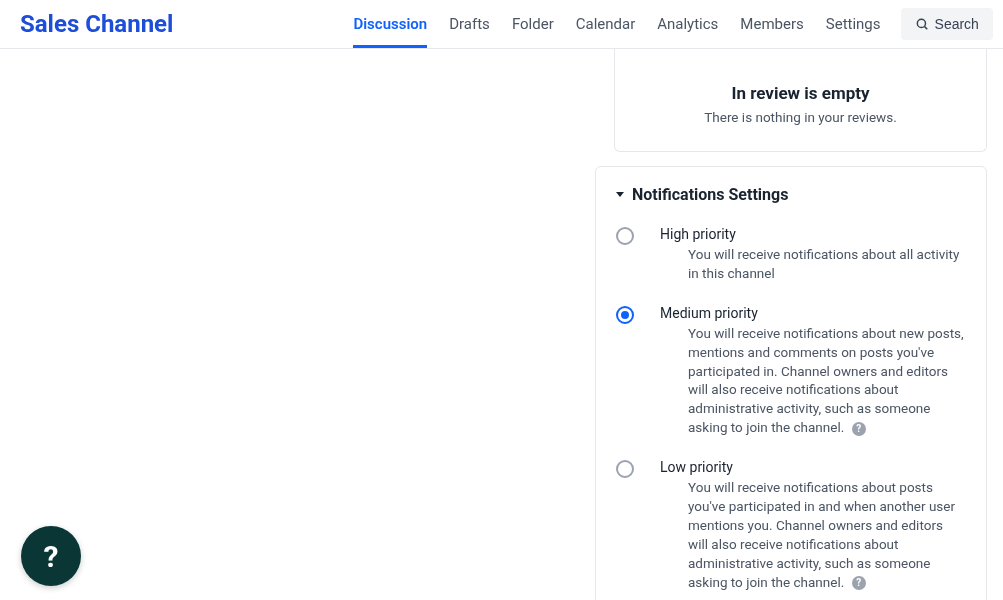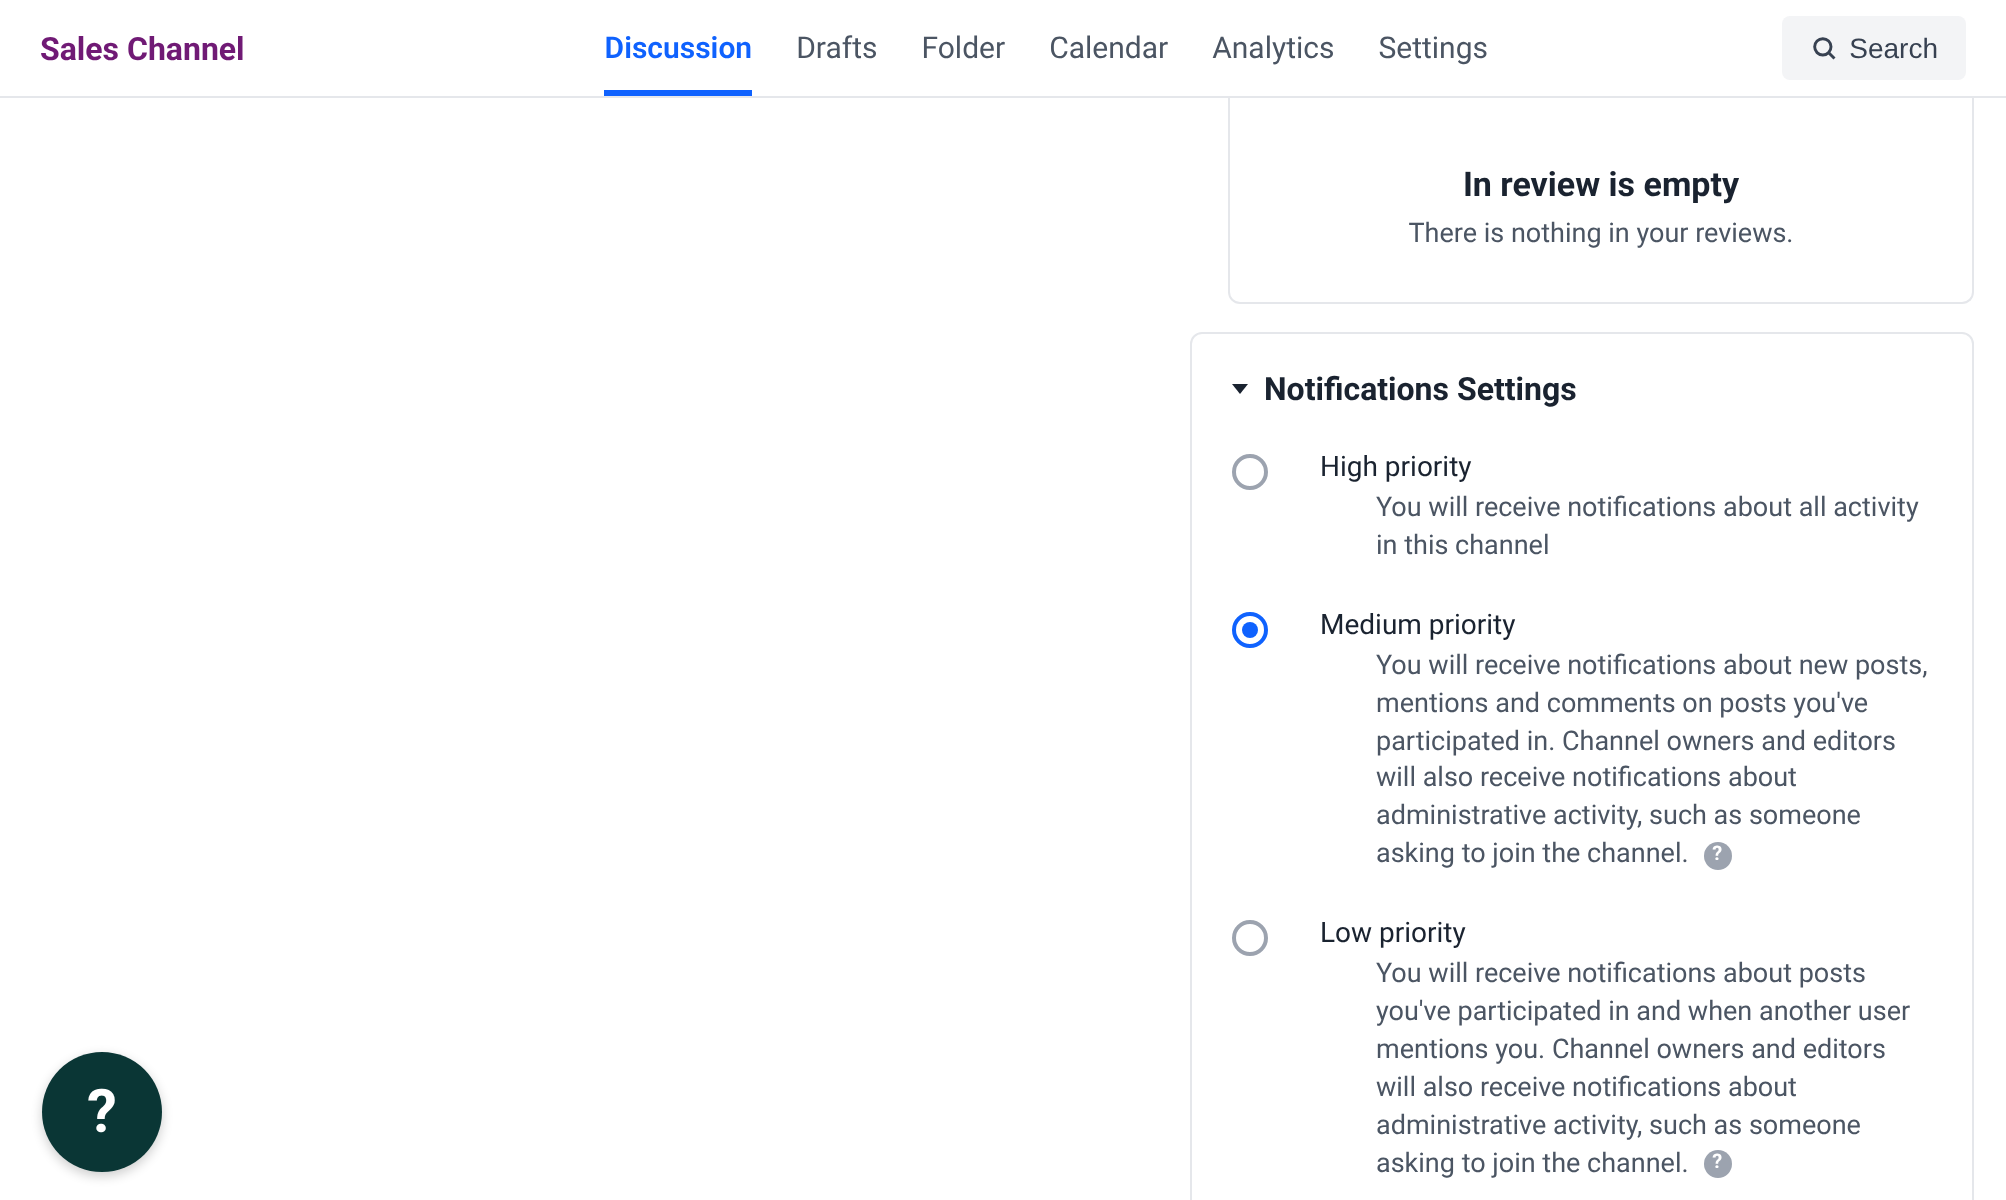--- a/index.html
+++ b/index.html
@@ -14,23 +14,23 @@
   }
   .header {
     display: flex;
     align-items: center;
     height: 49px;
     padding: 0 20px;
     border-bottom: 1px solid #e5e7eb;
     gap: 20px;
   }
   .page-title {
-    font-size: 16px;
-    font-weight: 700;
-    color: #701a75;
+    font-size: 24px;
+    font-weight: 700;
+    color: #1d4ed8;
     flex: 0 0 auto;
     margin-right: 40px;
   }
   .nav {
     display: flex;
     align-items: flex-end;
     gap: 22px;
     flex: 1;
     height: 100%;
     margin-left: 120px;
@@ -185,20 +185,21 @@
 <body>
 
 <div class="header">
   <div class="page-title">Sales Channel</div>
   <div class="nav">
     <div class="nav-item active">Discussion</div>
     <div class="nav-item">Drafts</div>
     <div class="nav-item">Folder</div>
     <div class="nav-item">Calendar</div>
     <div class="nav-item">Analytics</div>
+    <div class="nav-item">Members</div>
     <div class="nav-item">Settings</div>
   </div>
   <button class="search-btn">
     <svg viewBox="0 0 24 24" fill="none" stroke="#374151" stroke-width="2.5">
         <circle cx="11" cy="11" r="7"></circle>
         <line x1="21" y1="21" x2="16.5" y2="16.5"></line>
       </svg>
     <span>Search</span>
   </button>
 </div>

